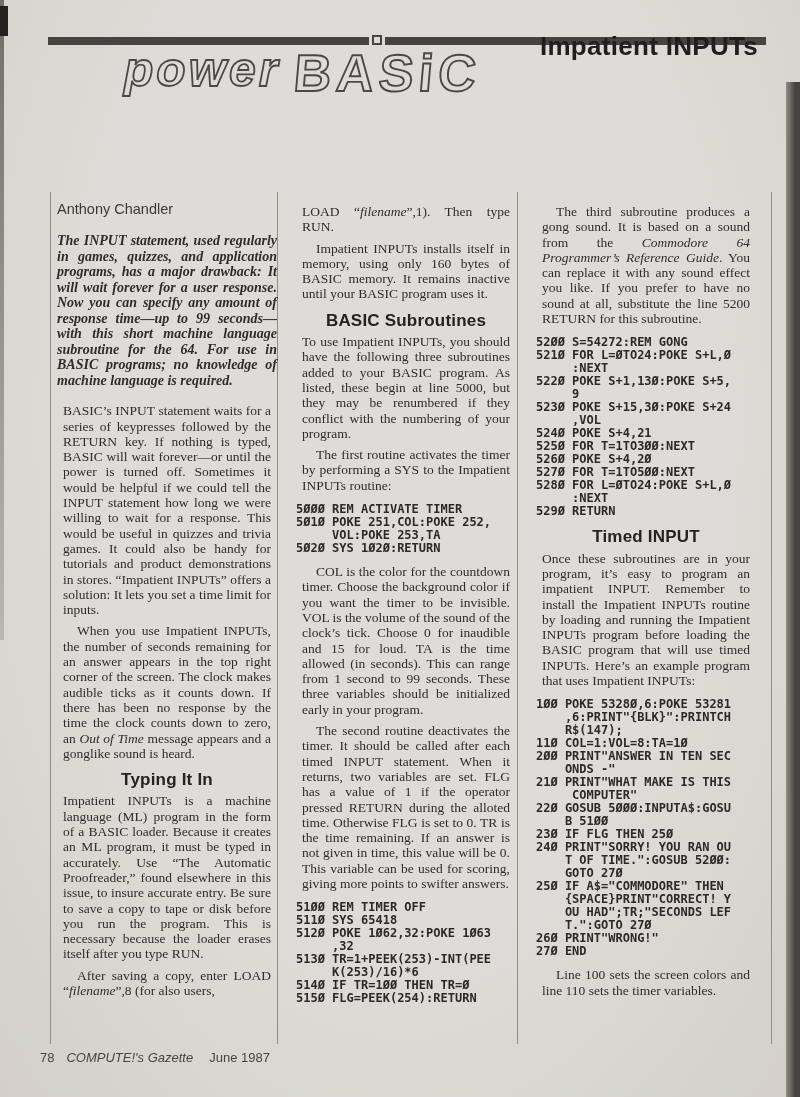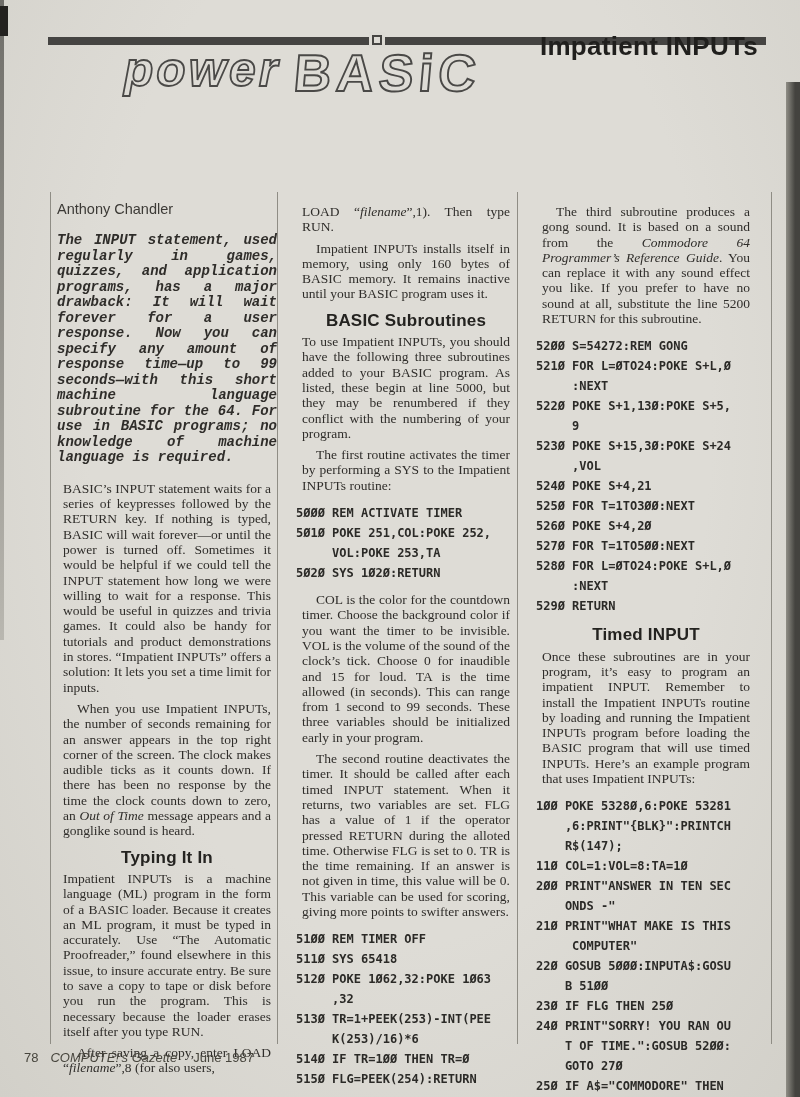--- a/index.html
+++ b/index.html
@@ -40,30 +40,30 @@
   .r1{left:50px}.r2{left:277px}.r3{left:517px}.r4{left:771px}
 
   
   .col{position:absolute;top:198px;width:220px;color:#2f2d2a;
     font-size:13.5px;line-height:15.3px;text-align:justify;}
   .c0{left:57px}.c1{left:296px}.c2{left:536px}
 
   .byline{font-family:"Liberation Sans",sans-serif;font-size:14.5px;
     color:#3c3a36;margin:4px 0 16px;text-align:left;}
   .lead{font-weight:bold;font-style:italic;font-size:14px;line-height:15.5px;
-    margin:0 0 15px;font-family:Liberation Mono, monospace;}
+    margin:0 0 15px;}
   .para{margin:6px;}
   .para.indent{text-indent:14px;}
   .heading{font-family:"Liberation Sans",sans-serif;font-size:17px;font-weight:bold;
     margin:11px 0 2px;color:#242320;text-align:center;letter-spacing:0.2px;}
   .code{font-family:"DejaVu Sans Mono","Liberation Mono",monospace;
-    font-size:12px;line-height:20px;font-weight:bold;margin:10px 0 9px;
+    font-size:12px;line-height:13px;font-weight:bold;margin:10px 0 9px;
     white-space:pre;text-align:left;color:#2b2a27;}
 
-  .footer{position:absolute;left:24px;top:1050px;
+  .footer{position:absolute;left:40px;top:1050px;
     font-family:"Liberation Sans",sans-serif;font-size:13px;color:#47453d;}
   .footer .pg{margin-right:12px;}
   .footer .mag{font-style:italic;margin-right:16px;}
 </style>
 </head>
 <body>
 
 <div class="page">
   <div class="edge-left"></div>
   <div class="corner-mark"></div>

